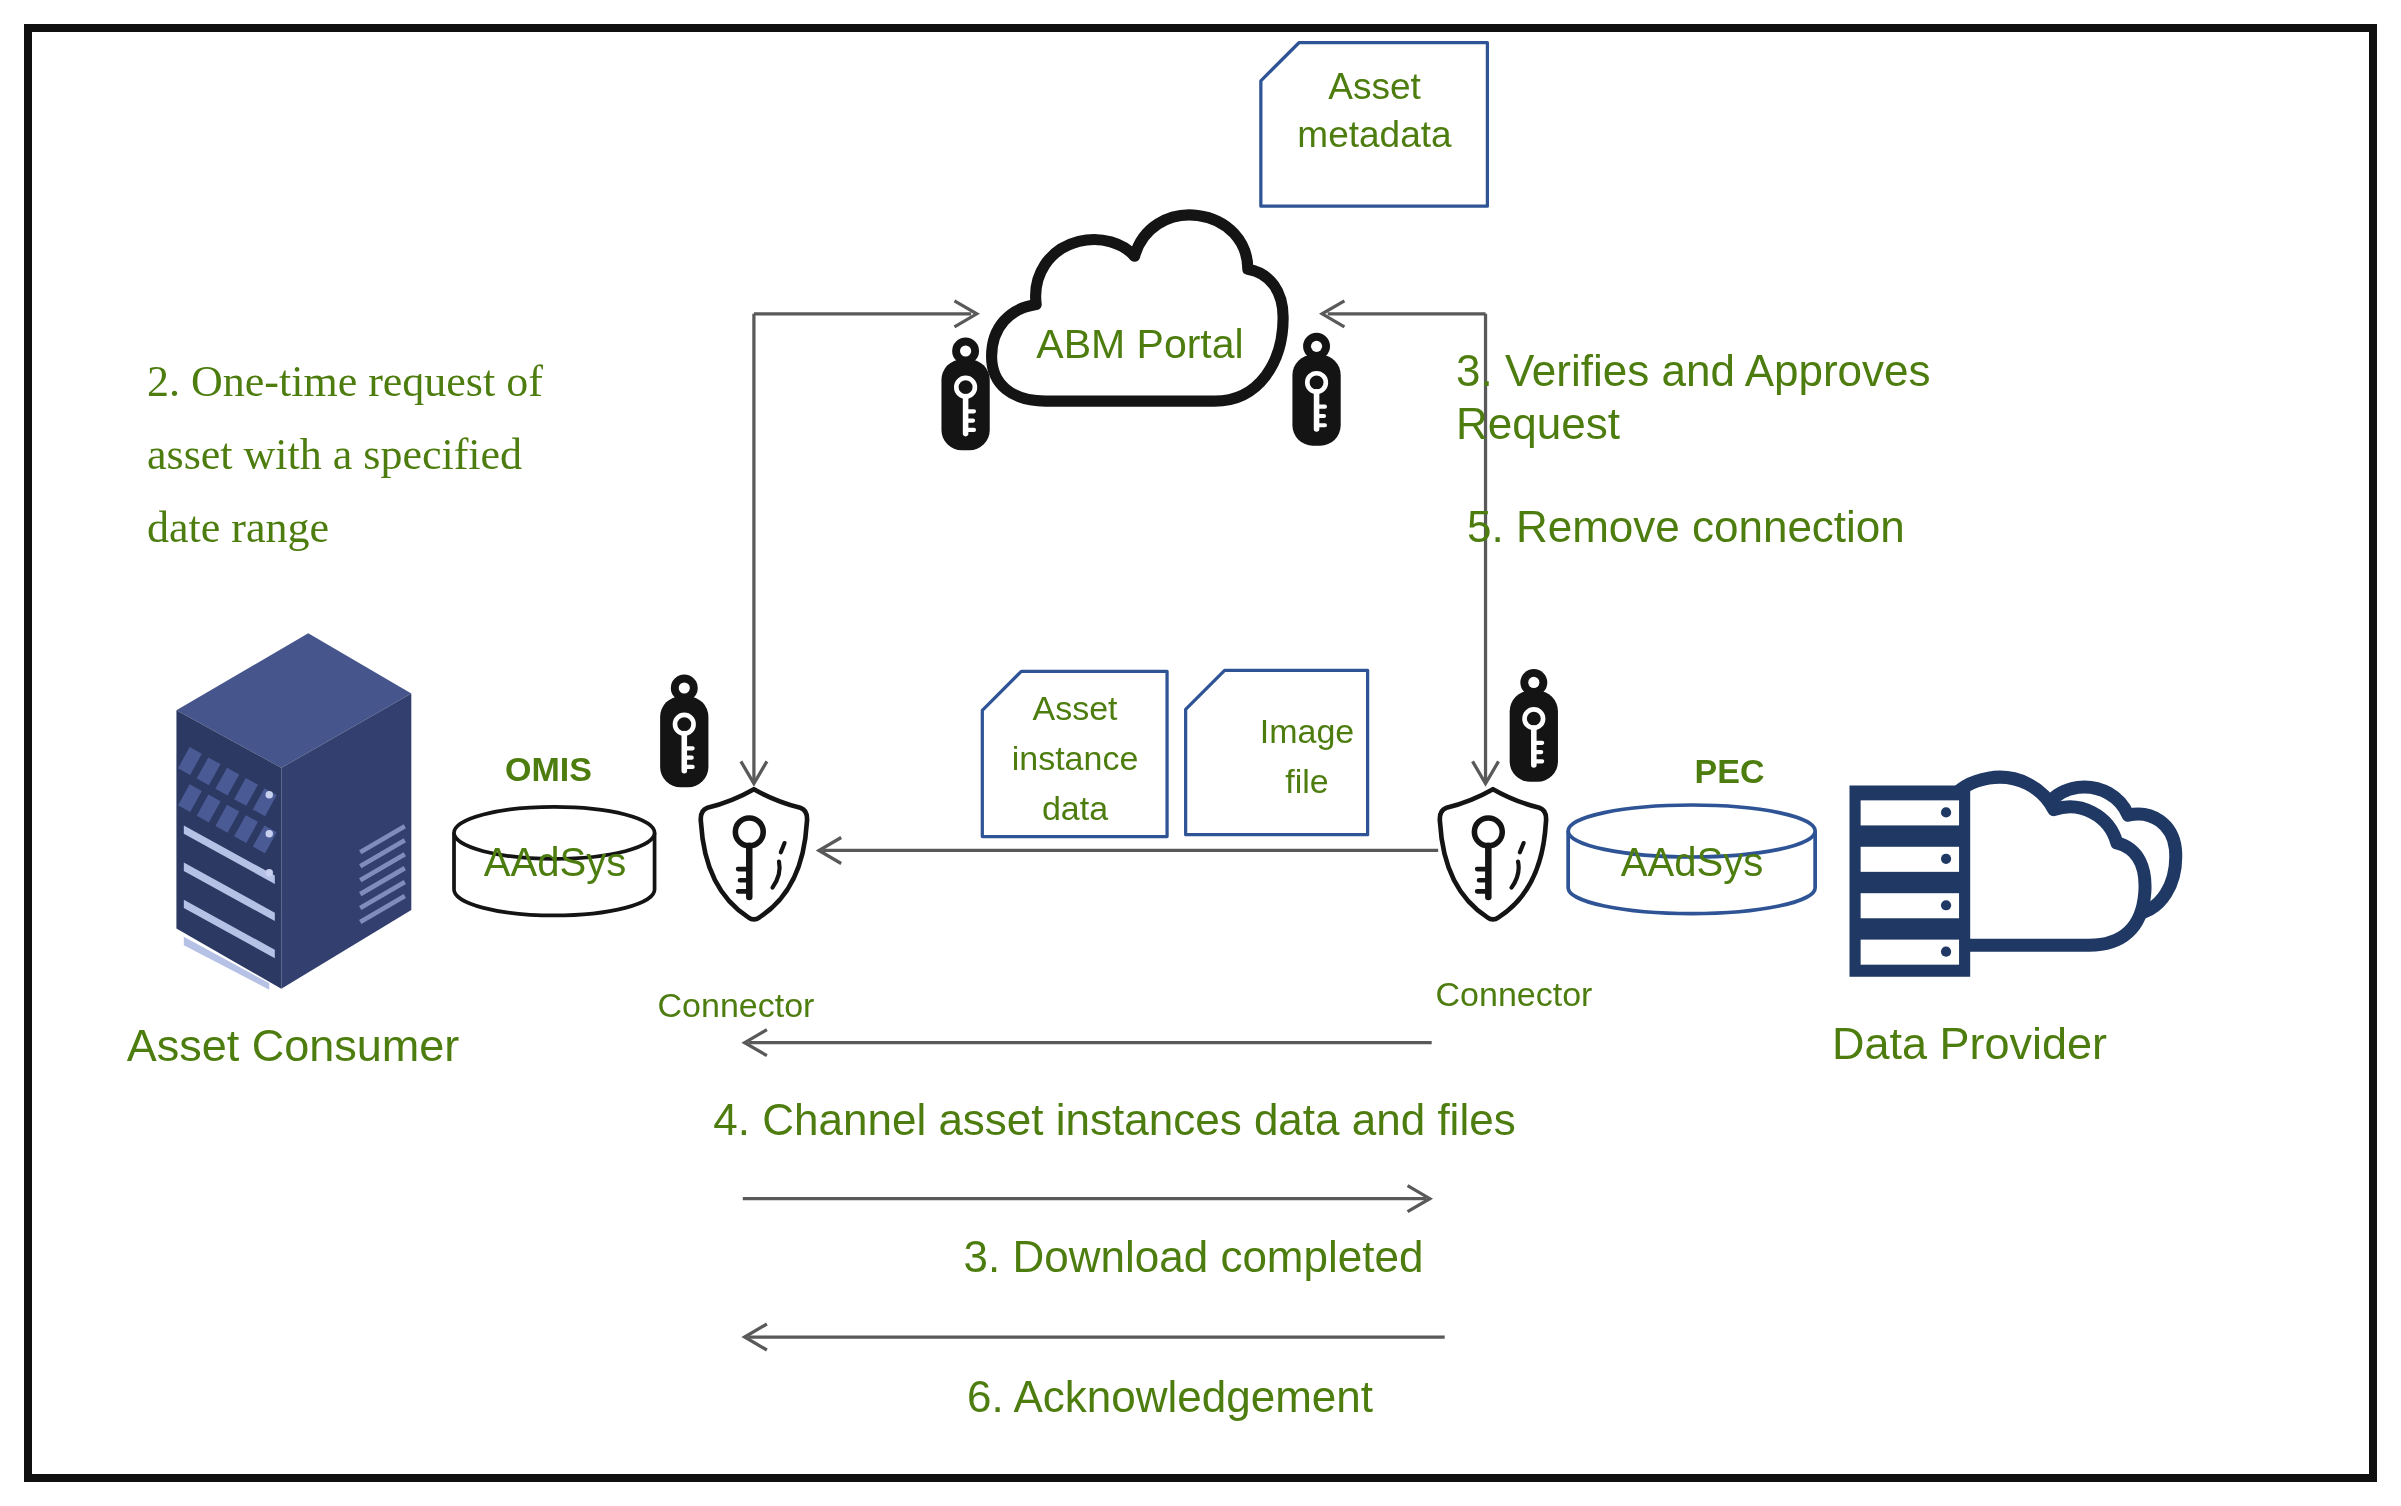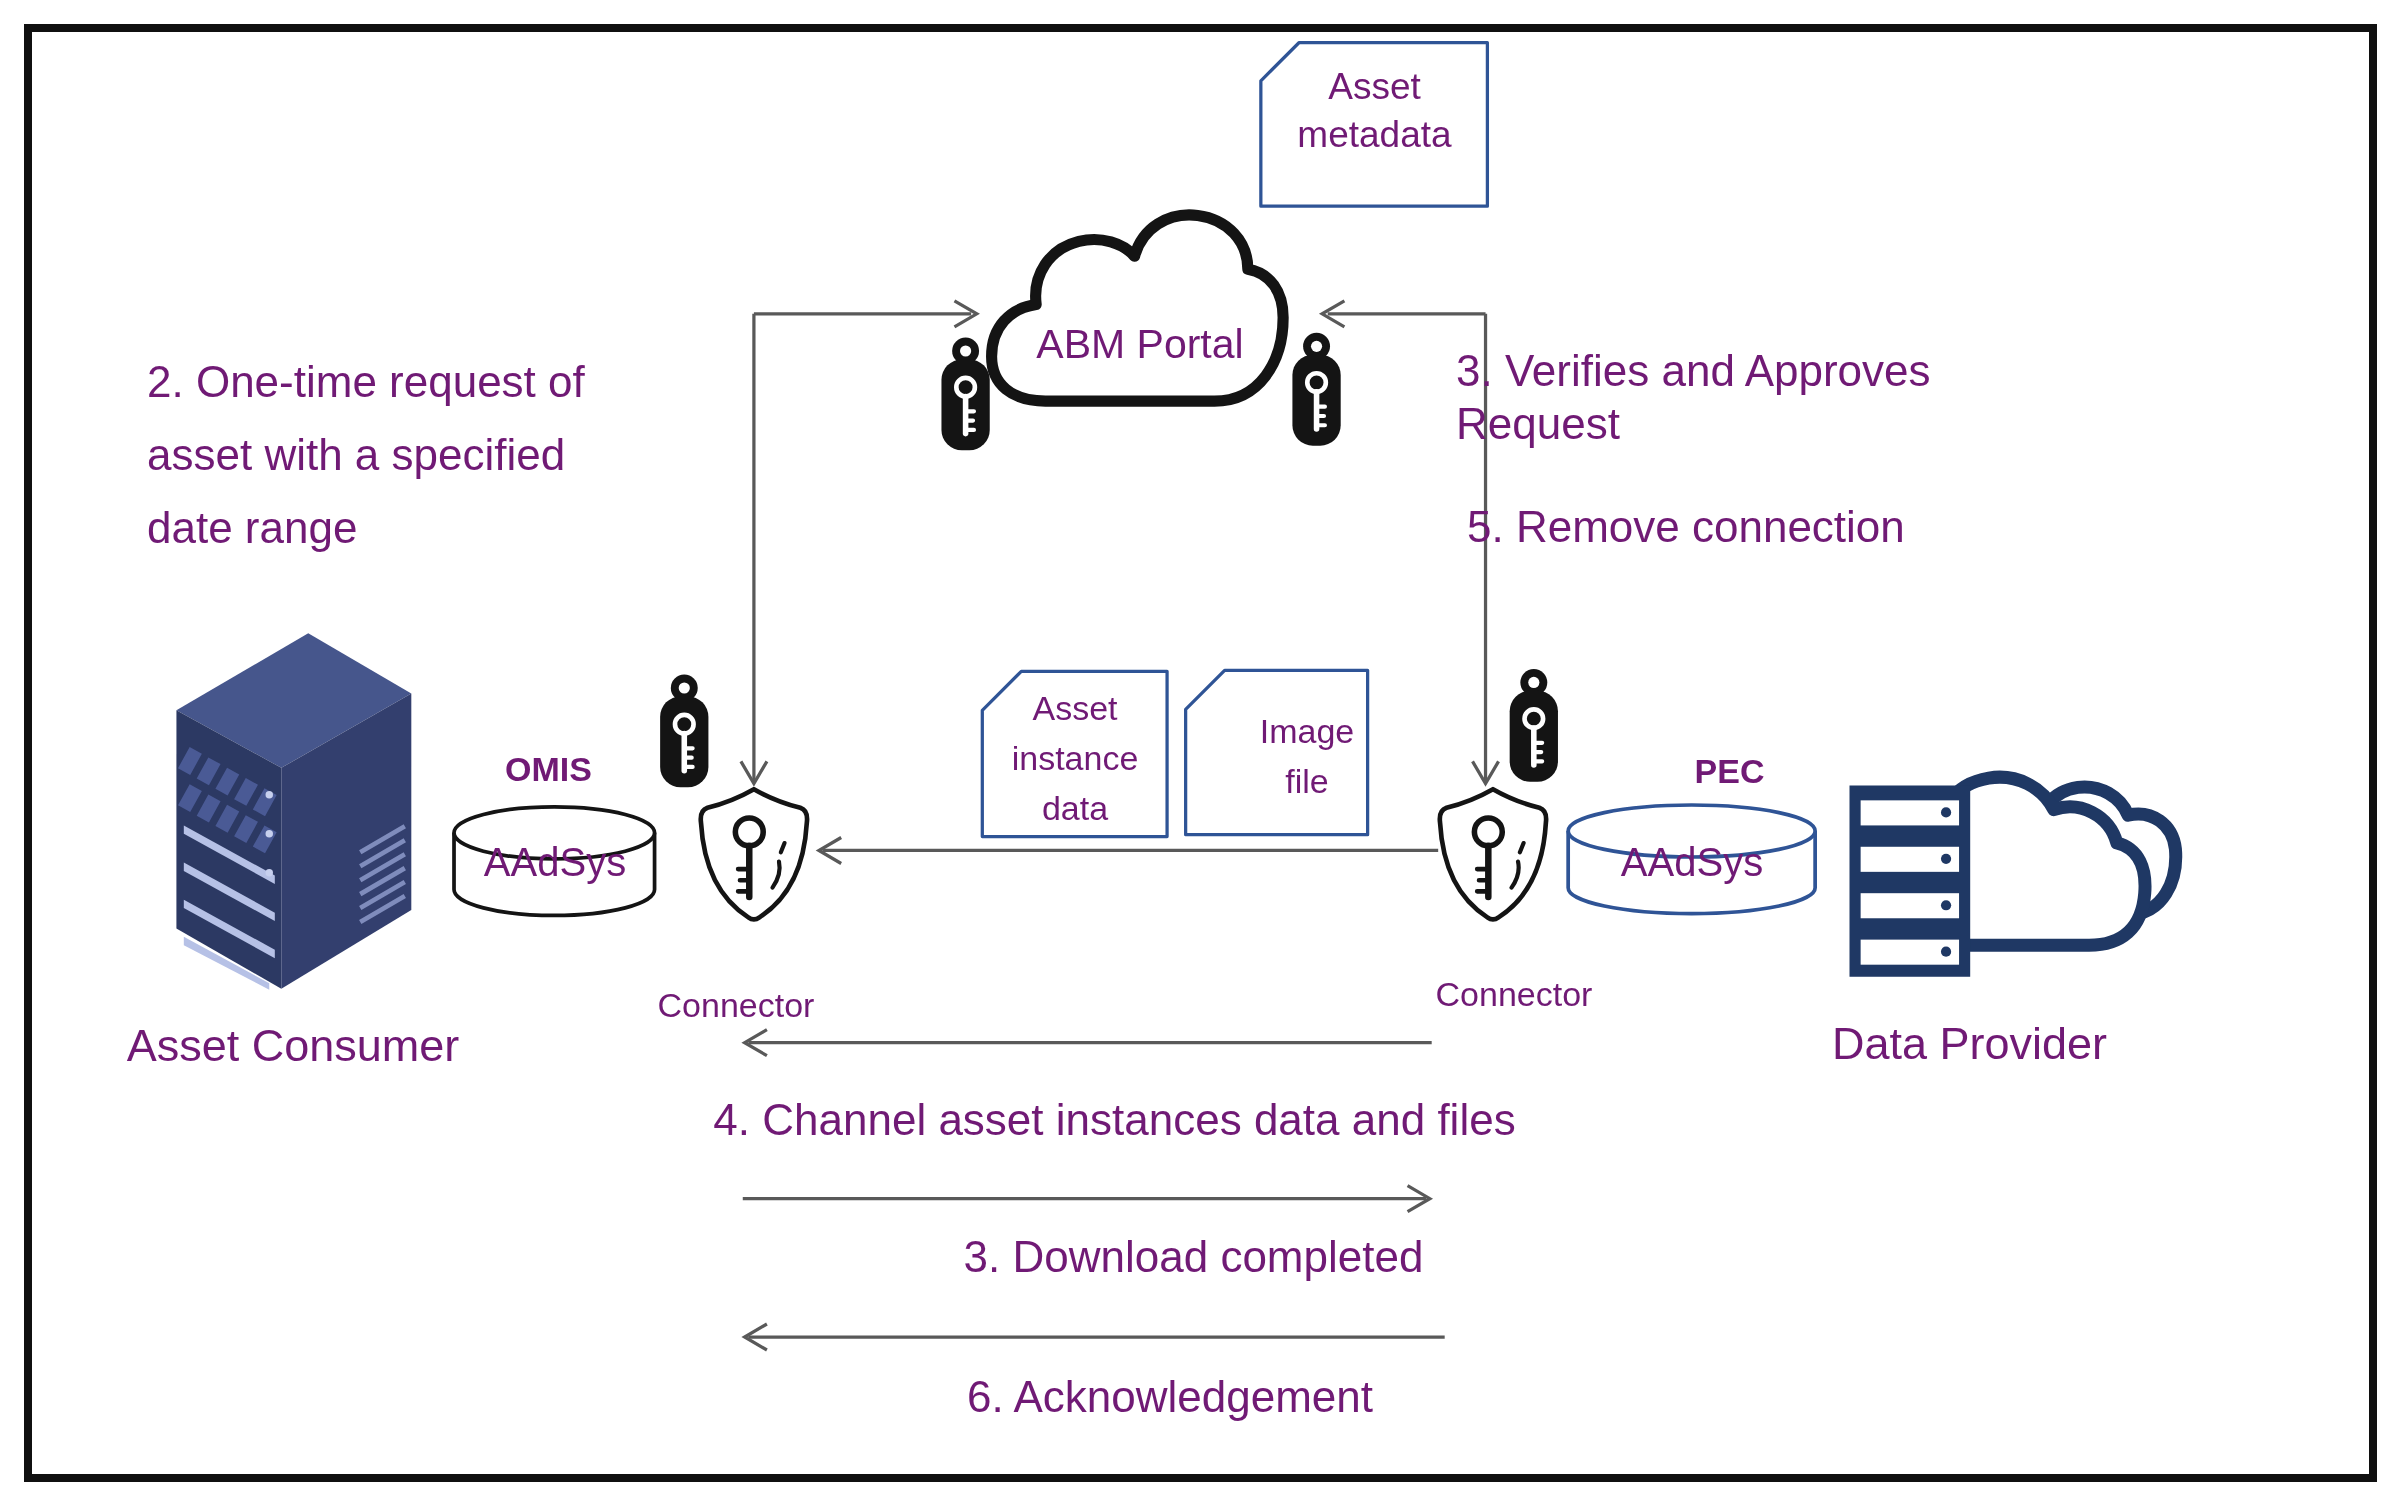--- a/index.html
+++ b/index.html
@@ -1,17 +1,17 @@
 <!DOCTYPE html>
 <html style="font-size:15px"><head>
 <meta charset="utf-8">
 <style>
   html,body{margin:0;padding:0;background:#fff;}
   .canvas{position:relative;width:2401px;height:1506px;background:#ffffff;overflow:hidden;
-          font-family:"Liberation Sans",sans-serif;color:#701a75;}
+          font-family:"Liberation Sans",sans-serif;color:#4d7c0f;}
   .frame{position:absolute;left:24px;top:24px;right:24px;bottom:24px;border:8.4px solid #101010;}
   svg.layer{position:absolute;left:0;top:0;width:2401px;height:1506px;}
   .lbl{position:absolute;white-space:pre-line;line-height:1.16;}
   .c{text-align:center;}
   .b{font-weight:bold;}
   .t-step{font-size:44px;}
   .t-node{font-size:34px;margin-top:35px;}
   .t-big{font-size:45px;}
   .t-doc{font-size:34px;line-height:50px;}
   .t-meta{font-size:37px;line-height:48px;}
@@ -133,21 +133,21 @@
       <circle cx="2096" cy="925" r="5.5" fill="#1F3864"></circle>
       <circle cx="2096" cy="975" r="5.5" fill="#1F3864"></circle>
       <circle cx="2096" cy="1025" r="5.5" fill="#1F3864"></circle>
     </g>
   </svg>
 
   <div class="lbl t-meta c" style="left:1261px;top:63px;width:227px;">Asset
 metadata</div>
   <div class="lbl t-cloud c" style="left:1020px;top:321px;width:240px;">ABM Portal</div>
 
-  <div class="lbl t-step" style="left:147px;top:345px;line-height:73px;">2. One-time request of
+  <div class="lbl t-step" style="left:147px;top:345px;line-height:73px;font-family:Liberation Serif, serif;">2. One-time request of
 asset with a specified
 date range</div>
   <div class="lbl t-step" style="left:1456px;top:344px;line-height:53px;">3. Verifies and Approves
 Request</div>
   <div class="lbl t-step" style="left:1467px;top:501px;">5. Remove connection</div>
 
   <div class="lbl t-doc c" style="left:984px;top:683px;width:182px;">Asset
 instance
 data</div>
   <div class="lbl t-doc c" style="left:1217px;top:706px;width:180px;">Image

